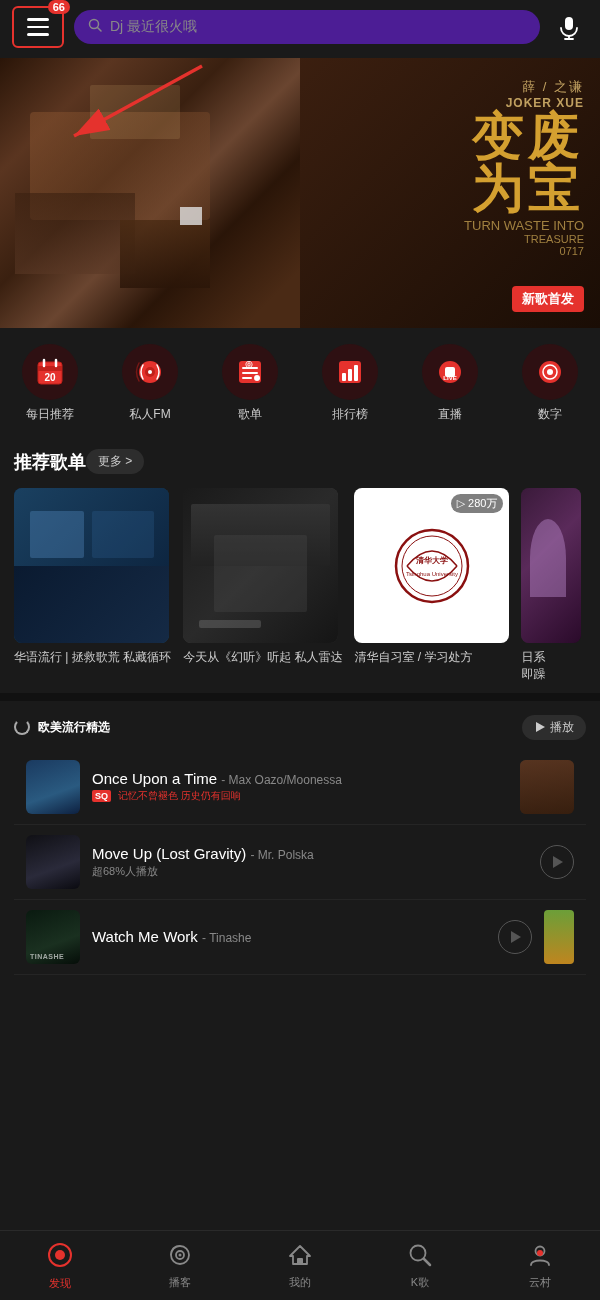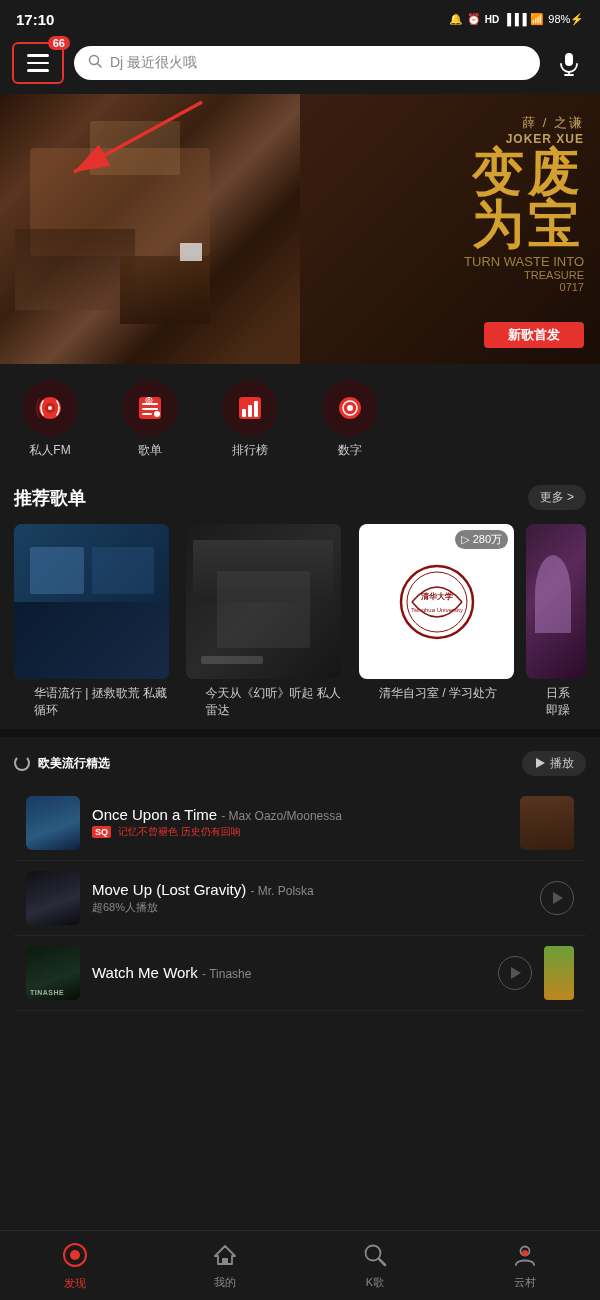--- a/index.html
+++ b/index.html
@@ -72,21 +72,21 @@
       color: #fff;
       font-size: 11px;
       font-weight: 700;
       border-radius: 10px;
       padding: 1px 5px;
       min-width: 20px;
       text-align: center;
     }
     .search-bar {
       flex: 1;
-      background: #ffffff;
+      background: #4c1d95;
       border-radius: 20px;
       display: flex;
       align-items: center;
       padding: 8px 14px;
       gap: 8px;
     }
     .search-icon-svg {
       color: #888;
       flex-shrink: 0;
     }
@@ -131,21 +131,21 @@
       letter-spacing: 4px;
     }
     .banner-badge {
       position: absolute;
       right: 16px;
       bottom: 16px;
       background: #e5322d;
       color: #fff;
       font-size: 13px;
       font-weight: 600;
-      padding: 4px 24px;
+      padding: 4px 10px;
       border-radius: 4px;
     }
 
     
     .red-arrow-container {
       position: absolute;
       left: 12px;
       top: 46px;
       width: 200px;
       height: 120px;
@@ -184,24 +184,23 @@
       color: #ccc;
     }
 
     
     .section {
       background: #1a1a1a;
       padding: 16px 14px 10px;
     }
     .section-header {
       display: flex;
-      justify-content: space-between;
+      justify-content: flex-start;
       align-items: center;
       margin-bottom: 14px;
-      gap: 36px;
     }
     .section-title {
       font-size: 18px;
       font-weight: 700;
       color: #fff;
     }
     .more-btn {
       background: #2d2d2d;
       color: #ccc;
       font-size: 12px;
@@ -254,21 +253,20 @@
       border-radius: 10px;
       display: flex;
       align-items: center;
       gap: 3px;
     }
     .playlist-card-title {
       font-size: 12px;
       color: #ccc;
       margin-top: 6px;
       line-height: 1.4;
-      margin-left: 20px;
     }
 
     
     .divider {
       height: 8px;
       background: #111;
     }
 
     
     .eu-section {
@@ -454,33 +452,20 @@
       top: 0;
       width: 300px;
       height: 100%;
     }
   </style>
 </head>
 <body>
 
 <div class="page-content">
 
-  <div class="status-bar">
-    <span class="status-time">17:10</span>
-    <div class="status-icons">
-      <span>🔔</span>
-      <span>⏰</span>
-      <span style="font-size:10px;font-weight:700;color:#fff;">HD</span>
-      <span>▐▐▐</span>
-      <span>📶</span>
-      <span>
-        <span>98</span>%⚡
-      </span>
-    </div>
-  </div>
 
   <div class="header arrow-overlay">
     <div class="menu-btn">
       <div class="menu-line"></div>
       <div class="menu-line"></div>
       <div class="menu-line"></div>
       <span class="menu-badge">66</span>
     </div>
     <div class="search-bar">
       <span class="search-icon-svg">
@@ -535,20 +520,32 @@
       </div>
       <div style="font-size:13px;color:#a08040;margin-top:4px;">TURN WASTE INTO</div>
       <div style="font-size:11px;color:#a08040;">TREASURE</div>
       <div style="font-size:11px;color:#a08040;">0717</div>
     </div>
     <div class="banner-badge">新歌首发</div>
   </div>
 
   <div class="quick-access">
     <div class="quick-item">
+      <div class="quick-icon" style="position:relative;">
+        <svg width="30" height="30" viewBox="0 0 30 30" fill="none">
+          <rect x="3" y="5" width="24" height="22" rx="3" fill="#e5322d" stroke="#c0201a" stroke-width="1"></rect>
+          <rect x="3" y="9" width="24" height="5" fill="#c0201a"></rect>
+          <line x1="9" y1="3" x2="9" y2="9" stroke="#fff" stroke-width="2.5" stroke-linecap="round"></line>
+          <line x1="21" y1="3" x2="21" y2="9" stroke="#fff" stroke-width="2.5" stroke-linecap="round"></line>
+          <text x="15" y="24" text-anchor="middle" font-size="10" font-weight="700" fill="#fff">20</text>
+        </svg>
+      </div>
+      <span class="quick-label">每日推荐</span>
+    </div>
+    <div class="quick-item">
       <div class="quick-icon">
         <svg width="30" height="30" viewBox="0 0 30 30" fill="none">
           <circle cx="15" cy="15" r="11" fill="#e5322d"></circle>
           <circle cx="15" cy="15" r="5" fill="#c0201a"></circle>
           <circle cx="15" cy="15" r="2" fill="#fff"></circle>
           <path d="M8 8 Q4 15 8 22" stroke="#fff" stroke-width="1.5" fill="none" stroke-linecap="round"></path>
           <path d="M22 8 Q26 15 22 22" stroke="#fff" stroke-width="1.5" fill="none" stroke-linecap="round"></path>
           <path d="M4 6 Q-1 15 4 24" stroke="#c0201a" stroke-width="1.5" fill="none" stroke-linecap="round" opacity="0.5"></path>
         </svg>
       </div>
@@ -570,20 +567,30 @@
     <div class="quick-item">
       <div class="quick-icon">
         <svg width="30" height="30" viewBox="0 0 30 30" fill="none">
           <rect x="4" y="4" width="22" height="22" rx="3" fill="#e5322d"></rect>
           <rect x="7" y="16" width="4" height="8" rx="1" fill="#fff"></rect>
           <rect x="13" y="12" width="4" height="12" rx="1" fill="#fff"></rect>
           <rect x="19" y="8" width="4" height="16" rx="1" fill="#fff"></rect>
         </svg>
       </div>
       <span class="quick-label">排行榜</span>
+    </div>
+    <div class="quick-item">
+      <div class="quick-icon">
+        <svg width="30" height="30" viewBox="0 0 30 30" fill="none">
+          <circle cx="15" cy="15" r="11" fill="#e5322d"></circle>
+          <rect x="10" y="10" width="10" height="10" rx="2" fill="#fff"></rect>
+          <text x="15" y="23" text-anchor="middle" font-size="6" fill="#fff" font-weight="800">LIVE</text>
+        </svg>
+      </div>
+      <span class="quick-label">直播</span>
     </div>
     <div class="quick-item">
       <div class="quick-icon">
         <svg width="30" height="30" viewBox="0 0 30 30" fill="none">
           <circle cx="15" cy="15" r="11" fill="#e5322d"></circle>
           <circle cx="15" cy="15" r="7" stroke="#fff" stroke-width="1.5" fill="none"></circle>
           <circle cx="15" cy="15" r="3" fill="#fff"></circle>
         </svg>
       </div>
       <span class="quick-label">数字</span>
@@ -741,20 +748,31 @@
   <div class="nav-item-wrapper">
     <div>
       <svg width="28" height="28" viewBox="0 0 28 28" fill="none">
         <circle cx="14" cy="14" r="11" stroke="#e5322d" stroke-width="2"></circle>
         <circle cx="14" cy="14" r="5" fill="#e5322d"></circle>
       </svg>
     </div>
     <span class="nav-label active">发现</span>
   </div>
 
+  <div class="nav-item-wrapper">
+    <div>
+      <svg width="26" height="26" viewBox="0 0 26 26" fill="none">
+        <circle cx="13" cy="13" r="9" stroke="#888" stroke-width="1.8" fill="none"></circle>
+        <circle cx="13" cy="13" r="4" stroke="#888" stroke-width="1.8" fill="none"></circle>
+        <circle cx="13" cy="13" r="1.5" fill="#888"></circle>
+        <path d="M4 13 Q4 4 13 4" stroke="#888" stroke-width="1.5" fill="none"></path>
+      </svg>
+    </div>
+    <span class="nav-label">播客</span>
+  </div>
 
   <div class="nav-item-wrapper">
     <div>
       <svg width="26" height="26" viewBox="0 0 26 26" fill="none">
         <path d="M6 22 L6 14 L3 14 L13 4 L23 14 L20 14 L20 22 Z" stroke="#888" stroke-width="1.8" fill="none" stroke-linejoin="round"></path>
         <rect x="10" y="16" width="6" height="6" fill="#888" rx="1"></rect>
         <ellipse cx="13" cy="18" rx="2" ry="1.5" fill="none" stroke="#888" stroke-width="1.2"></ellipse>
       </svg>
     </div>
     <span class="nav-label">我的</span>

